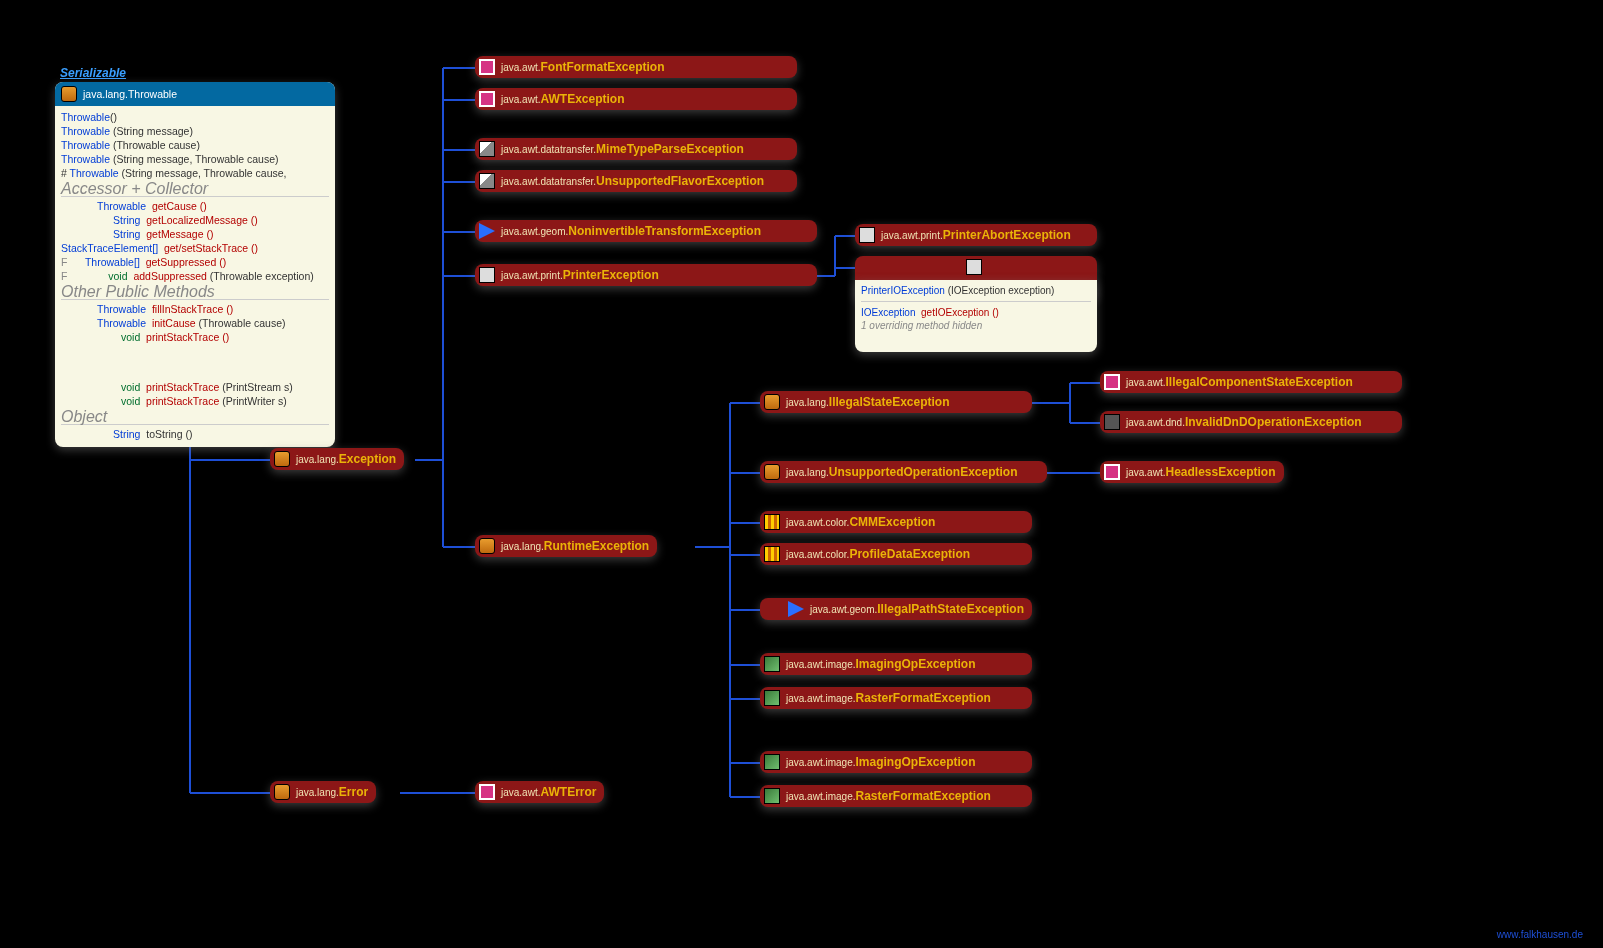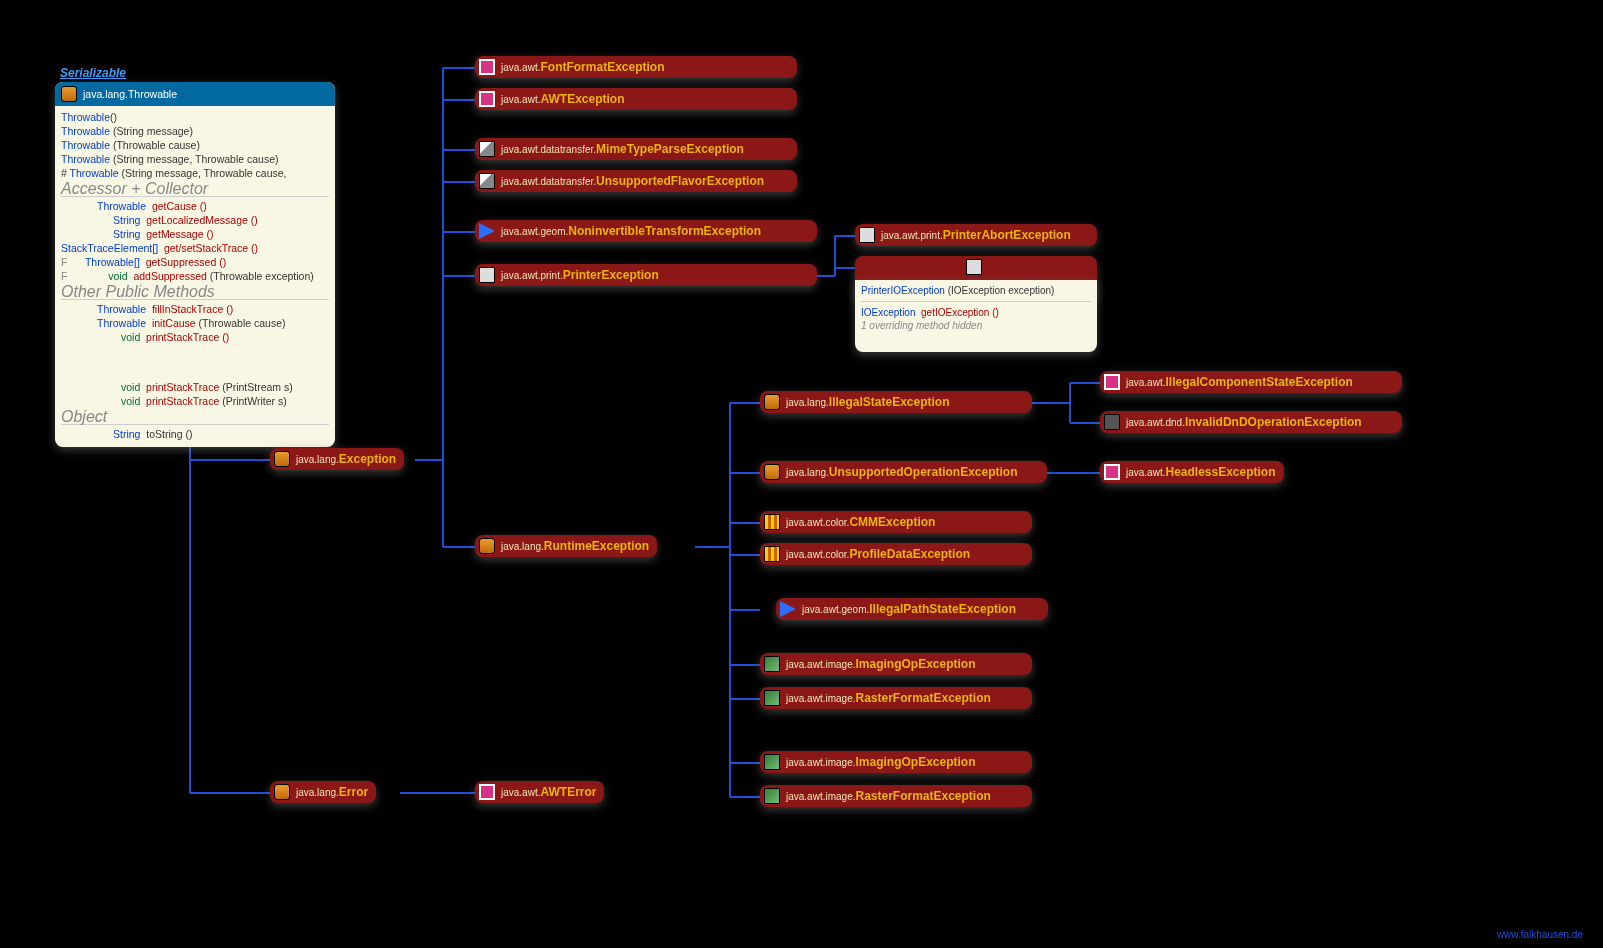--- a/index.html
+++ b/index.html
@@ -268,21 +268,21 @@
     <span><span class="pkg">java.lang.</span><span class="cname">UnsupportedOperationException</span></span>
   </div>
 <div class="class-box" style="left:760px;top:511px;width:260px;">
     <span class="icon bars"></span>
     <span><span class="pkg">java.awt.color.</span><span class="cname">CMMException</span></span>
   </div>
 <div class="class-box" style="left:760px;top:543px;width:260px;">
     <span class="icon bars"></span>
     <span><span class="pkg">java.awt.color.</span><span class="cname">ProfileDataException</span></span>
   </div>
-<div class="class-box" style="left:776px;top:598px;width:260px;">
+<div class="class-box" style="left:760px;top:598px;width:260px;justify-content:flex-end;">
     <span class="icon tri"></span>
     <span><span class="pkg">java.awt.geom.</span><span class="cname">IllegalPathStateException</span></span>
   </div>
 <div class="class-box" style="left:760px;top:653px;width:260px;">
     <span class="icon imgicon"></span>
     <span><span class="pkg">java.awt.image.</span><span class="cname">ImagingOpException</span></span>
   </div>
 <div class="class-box" style="left:760px;top:687px;width:260px;">
     <span class="icon imgicon"></span>
     <span><span class="pkg">java.awt.image.</span><span class="cname">RasterFormatException</span></span>

